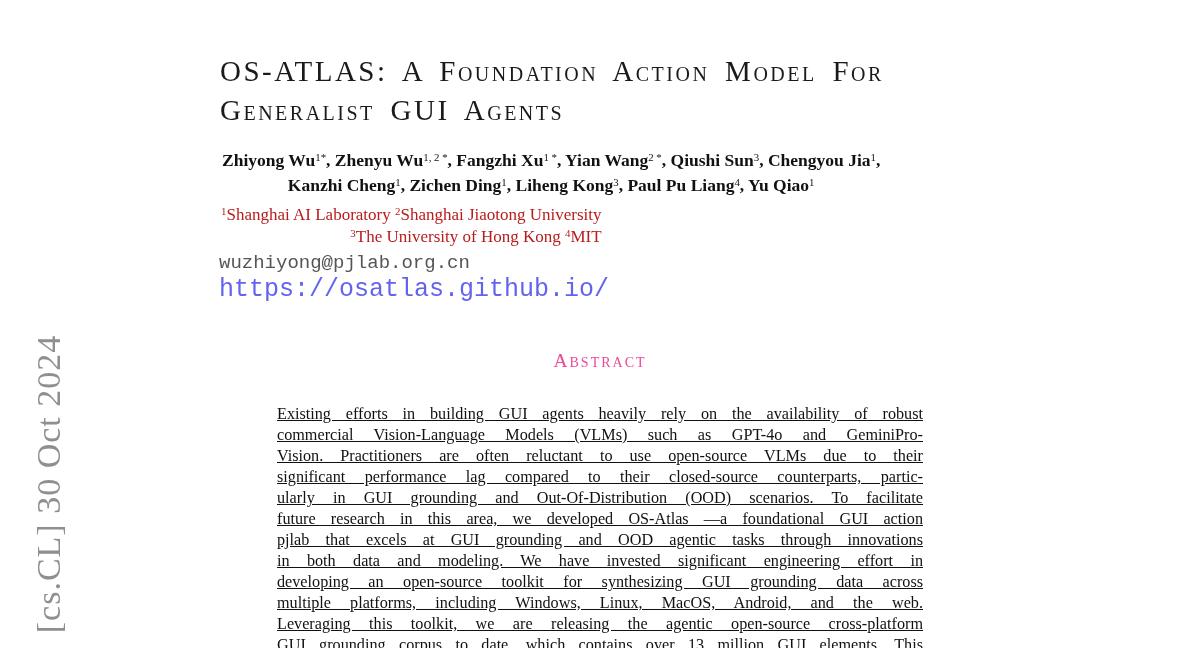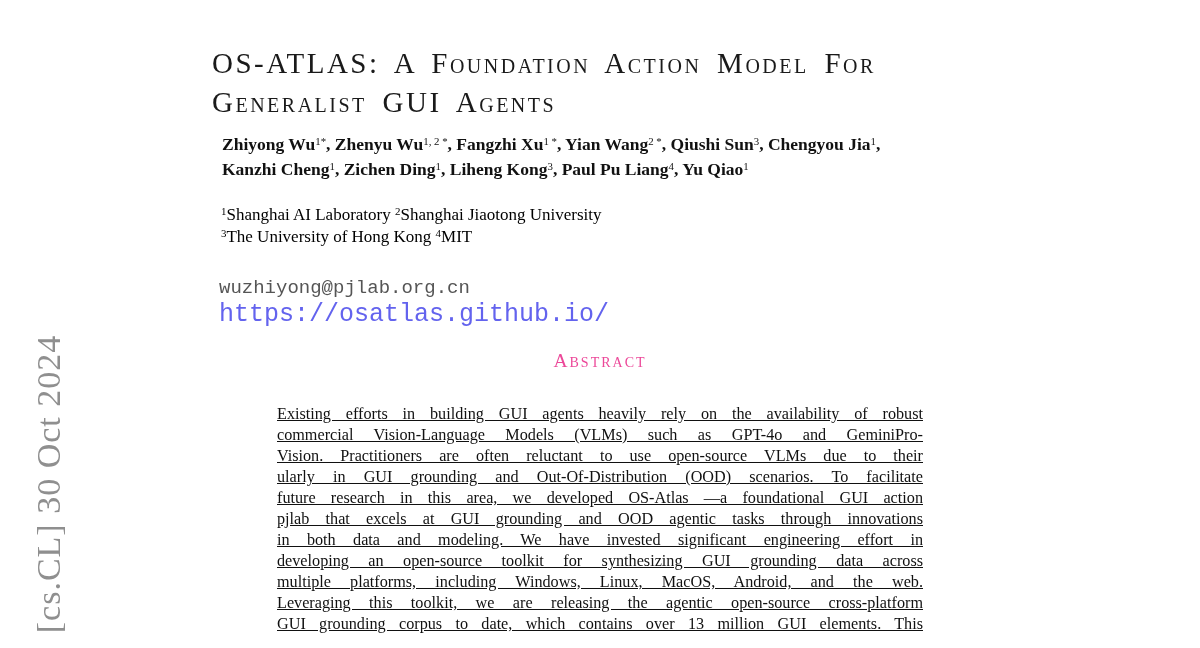--- a/index.html
+++ b/index.html
@@ -24,71 +24,73 @@
     letter-spacing: 1px;
     color: #8f8f8f;
     font-family: "Liberation Serif", serif;
   }
 
   
   .title {
     position: absolute;
     left: 212px;
     top: 44px;
-    margin: 0;
+    margin: 8px;
     font-size: 29px;
     font-weight: 400;
     font-variant: small-caps;
     letter-spacing: 2.5px;
     word-spacing: 6px;
     line-height: 39px;
     color: #1a1a1a;
     white-space: nowrap;
   }
   .title .tline { display: block; }
 
   
   .authors {
     position: absolute;
     left: 222px;
-    top: 132px;
+    top: 148px;
     font-size: 17.5px;
     font-weight: 700;
     line-height: 25px;
     white-space: nowrap;
     color: #111;
+    text-align: center;
   }
   .authors sup {
     font-weight: 400;
     font-size: 0.62em;
     line-height: 0;
     position: relative;
     top: -0.45em;
     vertical-align: baseline;
   }
 
   
   .affil {
     position: absolute;
     left: 221px;
     top: 204px;
     font-size: 17px;
     line-height: 21.5px;
     white-space: nowrap;
-    color: #000000;
+    color: #b91c1c;
+    text-align: right;
   }
   .affil sup {
     font-size: 0.64em;
     line-height: 0;
     position: relative;
     top: -0.45em;
     vertical-align: baseline;
   }
 
-  .mono { font-family: "Liberation Mono", monospace; margin-top: 25px; }
+  .mono { font-family: "Liberation Mono", monospace; }
 
   .email {
     position: absolute;
     left: 219px;
     top: 252px;
     font-size: 19px;
     color: #555555;
     white-space: nowrap;
   }
   .url {
@@ -172,20 +174,21 @@
   <div class="email mono">wuzhiyong@pjlab.org.cn</div>
 
   <a class="url mono" href="#" style="color: rgb(99, 99, 238);">https://osatlas.github.io/</a>
 
   <div class="abs-head">Abstract</div>
 
   <div class="abs-body">
     <div class="abs-line">Existing efforts in building GUI agents heavily rely on the availability of robust</div>
     <div class="abs-line">commercial Vision-Language Models (VLMs) such as GPT-4o and GeminiPro-</div>
     <div class="abs-line">Vision. Practitioners are often reluctant to use open-source VLMs due to their</div>
+    <div class="abs-line">significant performance lag compared to their closed-source counterparts, partic-</div>
     <div class="abs-line">ularly in GUI grounding and Out-Of-Distribution (OOD) scenarios. To facilitate</div>
     <div class="abs-line">future research in this area, we developed OS-Atlas —a foundational GUI action</div>
     <div class="abs-line">pjlab that excels at GUI grounding and OOD agentic tasks through innovations</div>
     <div class="abs-line">in both data and modeling. We have invested significant engineering effort in</div>
     <div class="abs-line">developing an open-source toolkit for synthesizing GUI grounding data across</div>
     <div class="abs-line">multiple platforms, including Windows, Linux, MacOS, Android, and the web.</div>
     <div class="abs-line">Leveraging this toolkit, we are releasing the agentic open-source cross-platform</div>
     <div class="abs-line">GUI grounding corpus to date, which contains over 13 million GUI elements. This</div>
   </div>
 

